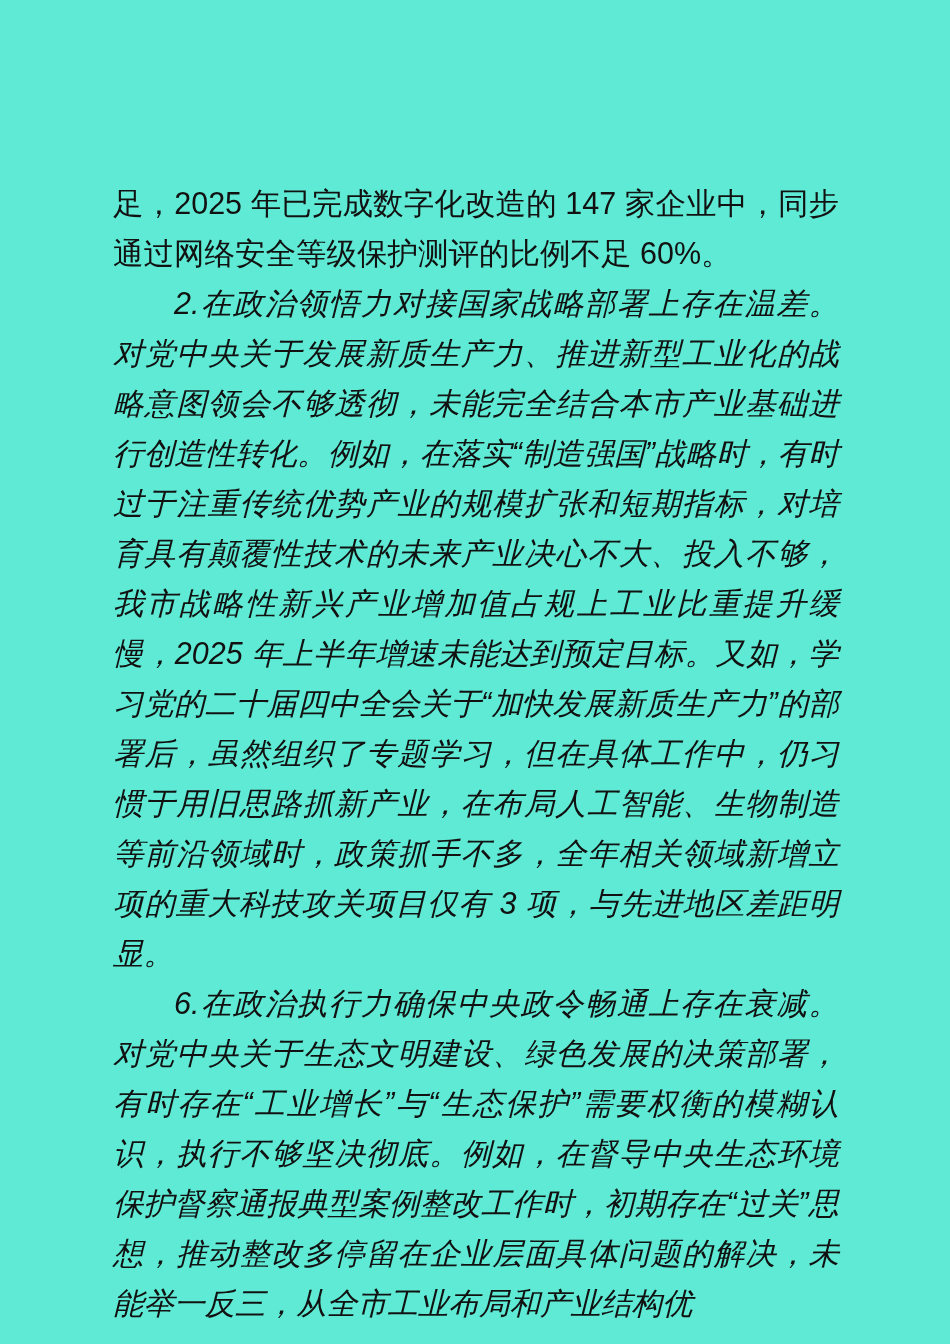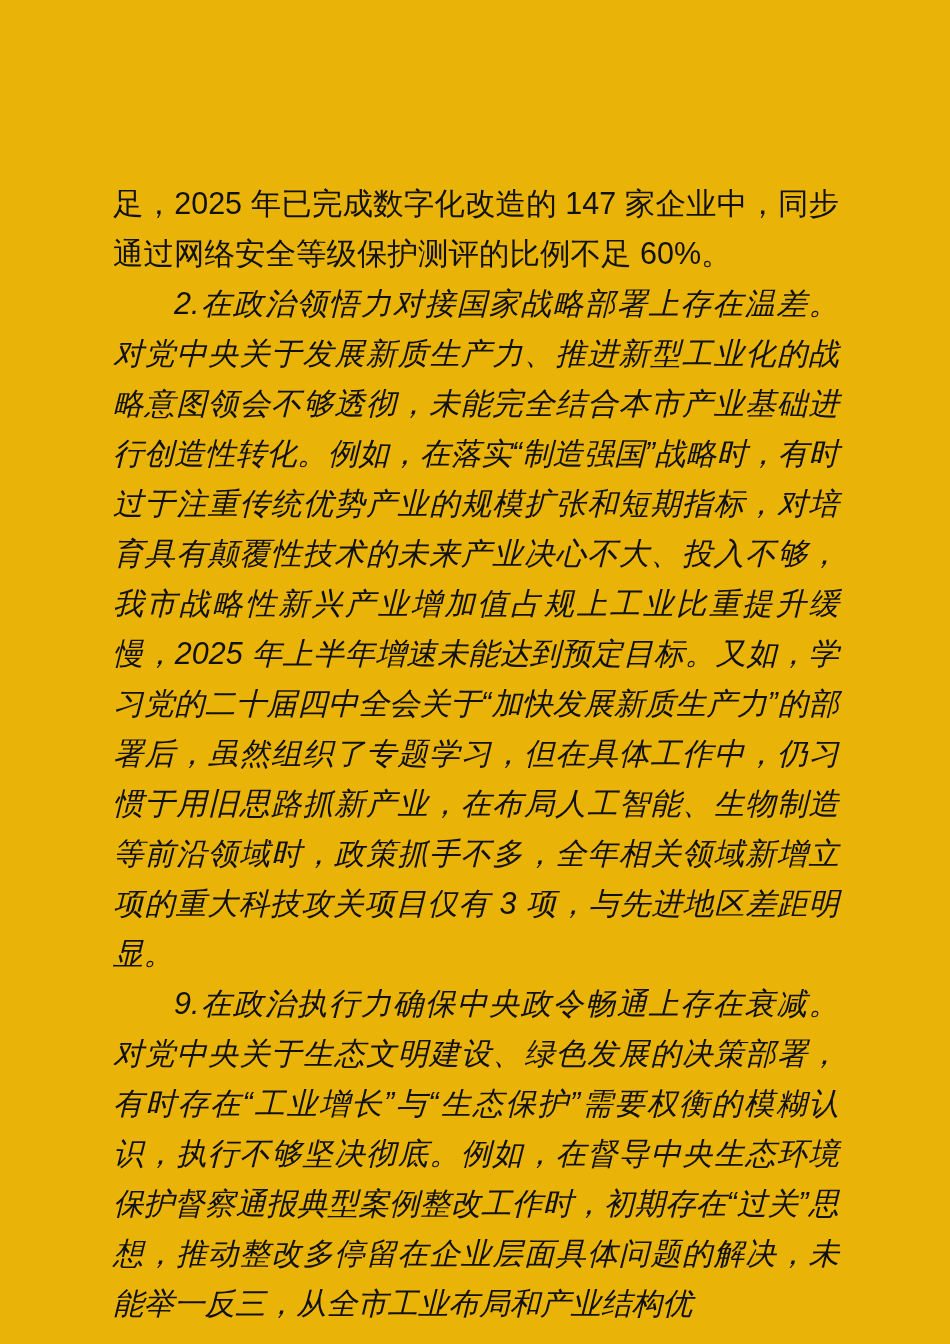--- a/index.html
+++ b/index.html
@@ -11,21 +11,21 @@
     width: 950px;
     height: 1344px;
     overflow: hidden;
     font-family: "Liberation Sans", "DejaVu Sans", sans-serif;
     color: #000000;
   }
   .page {
     position: relative;
     width: 950px;
     height: 1344px;
-    background: #eab308;
+    background: #5eead4;
     box-sizing: border-box;
     padding: 178px 112px 0 113px;
   }
   .body-text {
     width: 726px;
   }
   p.para {
     margin: 0;
     padding: 0;
     font-size: 30.5px;
@@ -47,16 +47,16 @@
 </head>
 <body>
 
 <div class="page">
   <div class="body-text">
 
     <p class="para">足，2025 年已完成数字化改造的 147 家企业中，同步通过网络安全等级保护测评的比例不足 60%。</p>
 
     <p class="para indent">2.在政治领悟力对接国家战略部署上存在温差。对党中央关于发展新质生产力、推进新型工业化的战略意图领会不够透彻，未能完全结合本市产业基础进行创造性转化。例如，在落实“制造强国”战略时，有时过于注重传统优势产业的规模扩张和短期指标，对培育具有颠覆性技术的未来产业决心不大、投入不够，我市战略性新兴产业增加值占规上工业比重提升缓慢，2025 年上半年增速未能达到预定目标。又如，学习党的二十届四中全会关于“加快发展新质生产力”的部署后，虽然组织了专题学习，但在具体工作中，仍习惯于用旧思路抓新产业，在布局人工智能、生物制造等前沿领域时，政策抓手不多，全年相关领域新增立项的重大科技攻关项目仅有 3 项，与先进地区差距明显。</p>
 
-    <p class="para indent">9.在政治执行力确保中央政令畅通上存在衰减。对党中央关于生态文明建设、绿色发展的决策部署，有时存在“工业增长”与“生态保护”需要权衡的模糊认识，执行不够坚决彻底。例如，在督导中央生态环境保护督察通报典型案例整改工作时，初期存在“过关”思想，推动整改多停留在企业层面具体问题的解决，未能举一反三，从全市工业布局和产业结构优</p>
+    <p class="para indent">6.在政治执行力确保中央政令畅通上存在衰减。对党中央关于生态文明建设、绿色发展的决策部署，有时存在“工业增长”与“生态保护”需要权衡的模糊认识，执行不够坚决彻底。例如，在督导中央生态环境保护督察通报典型案例整改工作时，初期存在“过关”思想，推动整改多停留在企业层面具体问题的解决，未能举一反三，从全市工业布局和产业结构优</p>
 
   </div>
 </div>
 
 </body></html>

